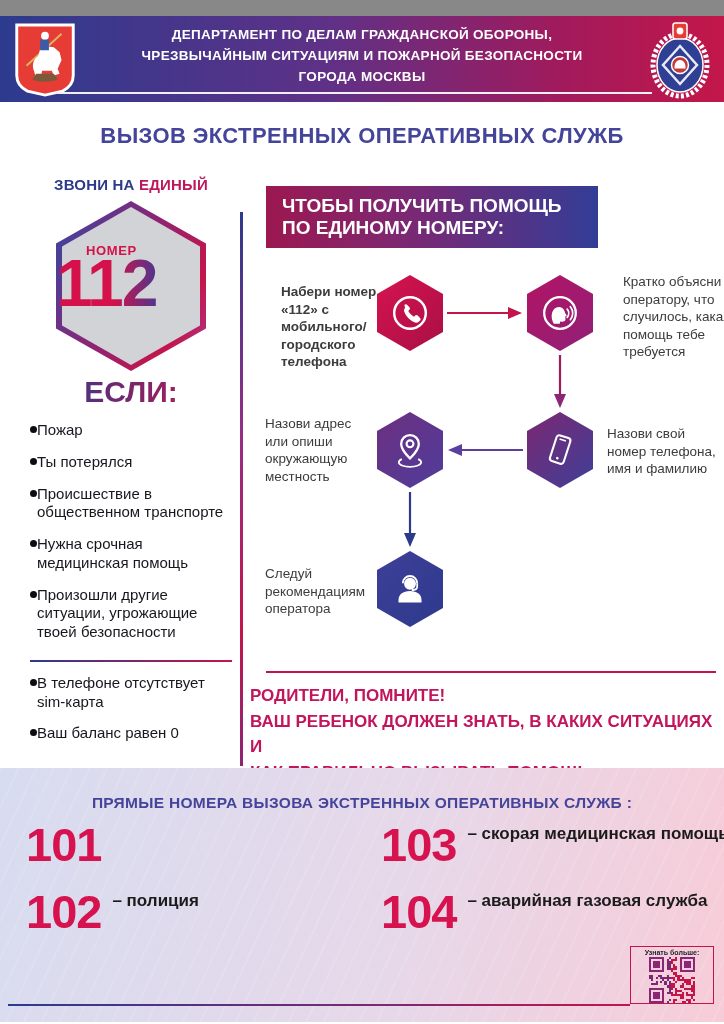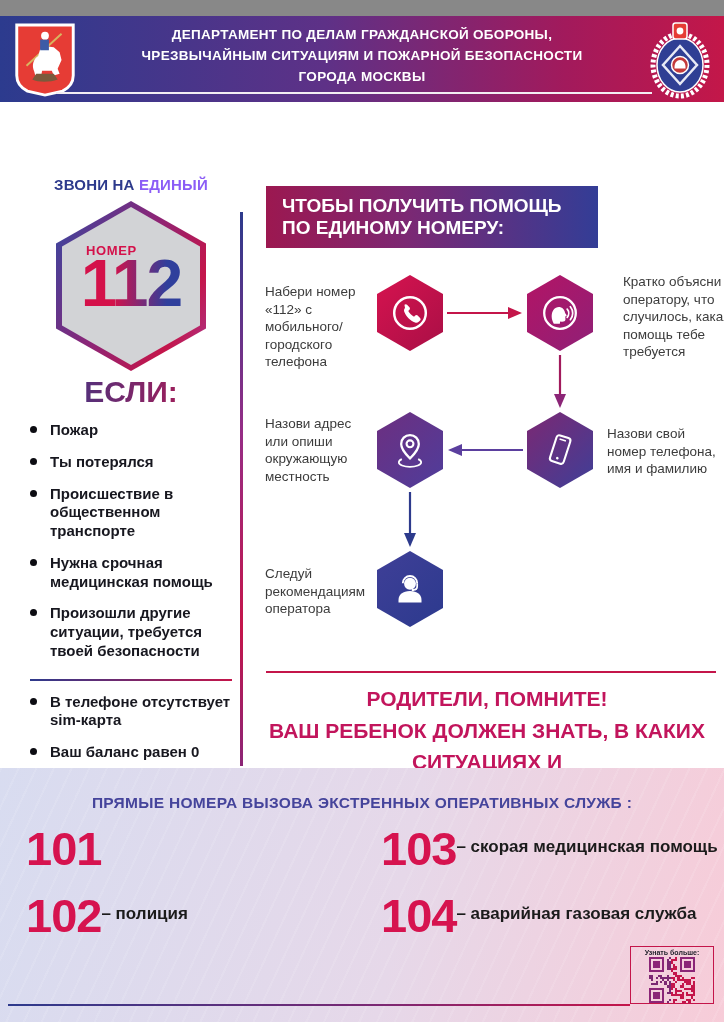--- a/index.html
+++ b/index.html
@@ -14,39 +14,39 @@
     color:#fff;font-weight:bold;font-size:13.5px;line-height:1.55;letter-spacing:.3px;}
   .header-line{position:absolute;left:56px;width:596px;top:76px;height:2px;background:#f3eef3;}
   .emblem-left{position:absolute;left:14px;top:7px;width:62px;height:74px;}
   .emblem-right{position:absolute;right:12px;top:5px;width:64px;height:78px;}
   
   .page-title{position:absolute;left:0;top:107px;width:724px;text-align:center;
     font-size:22px;font-weight:800;color:#45449b;letter-spacing:.4px;}
   
   .left-col{position:absolute;left:30px;top:160px;width:202px;}
   .call-label{text-align:center;font-size:15px;font-weight:800;letter-spacing:.2px;}
-  .call-label .blue{color:#2d3a8c;} .call-label .red{color:#8b5cf6;}
+  .call-label .blue{color:#2d3a8c;} .call-label .red{color:#be185d;}
   .hex112-wrap{position:relative;width:150px;height:170px;margin:8px auto 0;}
   .hex112-outer{position:absolute;inset:0;
     clip-path:polygon(50% 0,100% 25%,100% 75%,50% 100%,0 75%,0 25%);
     background:linear-gradient(118deg,#42439b 8%,#8b2577 45%,#c4154a 78%,#a73a94 100%);}
   .hex112-inner{position:absolute;inset:6px;
     clip-path:polygon(50% 0,100% 25%,100% 75%,50% 100%,0 75%,0 25%);
     background:#d2d3d6;}
   .hex112-word{position:absolute;left:30px;top:42px;color:#d4114a;font-weight:800;
     font-size:13px;letter-spacing:.6px;}
-  .hex112-number{position:absolute;left:0;right:0;top:44px;text-align:center;
+  .hex112-number{position:absolute;left:0;right:0;top:44px;
     font-size:66px;font-weight:800;letter-spacing:-2px;
     background:linear-gradient(90deg,#d4114a 38%,#2f3f9c 74%);
     -webkit-background-clip:text;background-clip:text;color:transparent;}
   .if-title{margin-top:4px;text-align:center;font-size:30px;font-weight:800;
     background:linear-gradient(90deg,#2d3a8c,#c4154a);
     -webkit-background-clip:text;background-clip:text;color:transparent;}
   .bullet-list{margin-top:12px;}
-  .bullet-item{display:flex;gap:13px;margin-bottom:13px;font-size:15px;font-weight:700;
+  .bullet-item{display:flex;margin-bottom:13px;font-size:15px;font-weight:400;
     color:#17171f;line-height:1.25;}
   .dot{flex:none;width:7px;height:7px;border-radius:50%;background:#0c0c12;margin-top:5px;}
   .answer-divider{height:2px;margin:18px 0 12px;background:linear-gradient(90deg,#2d3a8c,#c4154a);}
   .answer-title{font-size:16.5px;font-weight:800;margin-bottom:14px;
     background:linear-gradient(90deg,#2d3a8c,#c4154a);
     -webkit-background-clip:text;background-clip:text;color:transparent;}
   
   .divider-v{position:absolute;left:240px;top:196px;width:3px;height:554px;
     background:linear-gradient(180deg,#2d3a8c,#962d86 40%,#c4154a 75%,#8b2577 100%);}
   
@@ -56,39 +56,39 @@
     display:flex;align-items:center;padding:16px 16px;box-sizing:border-box;}
   .flow{position:absolute;left:255px;top:235px;width:469px;height:420px;}
   .hex{position:absolute;width:66px;height:76px;display:flex;align-items:center;justify-content:center;
     clip-path:polygon(50% 0,100% 25%,100% 75%,50% 100%,0 75%,0 25%);}
   .hex-phone{left:122px;top:24px;background:linear-gradient(135deg,#d6134f,#a90f46);}
   .hex-speak{left:272px;top:24px;background:linear-gradient(135deg,#b31465,#8f2077);}
   .hex-pin{left:122px;top:161px;background:linear-gradient(135deg,#6d2f80,#4f3d9b);}
   .hex-phone2{left:272px;top:161px;background:linear-gradient(135deg,#7c2873,#3f3f97);}
   .hex-operator{left:122px;top:300px;background:linear-gradient(135deg,#3f3f97,#2c3a8e);}
   .step-text{position:absolute;font-size:13.5px;color:#3c3c3c;line-height:1.3;}
-  .t1{left:10px;top:32px;width:112px;}
+  .t1{left:26px;top:32px;width:112px;font-weight:bold;}
   .t2{left:368px;top:22px;width:112px;}
   .t3{left:352px;top:174px;width:118px;}
   .t4{left:10px;top:164px;width:106px;}
   .t5{left:10px;top:314px;width:112px;}
   .arrow{position:absolute;}
   .parents-rule{position:absolute;left:266px;top:655px;width:450px;height:2px;background:#c4154a;}
-  .parents-text{position:absolute;left:250px;top:667px;width:474px;text-align:center;
-    color:#c2155c;font-weight:800;font-size:21px;line-height:1.5;}
+  .parents-text{position:absolute;left:250px;top:667px;width:474px;text-align:left;
+    color:#c2155c;font-weight:800;font-size:17px;line-height:1.5;}
   
   .bottom{position:absolute;left:0;top:752px;width:724px;height:254px;
     background:linear-gradient(100deg,#d8dcf0 0%,#e6d8e9 55%,#f7ccd8 100%);}
   .bottom-texture{position:absolute;inset:0;
     background:repeating-linear-gradient(115deg,rgba(255,255,255,.10) 0 2px,transparent 2px 16px);}
   .bottom-title{position:absolute;left:0;top:26px;width:724px;text-align:center;
     color:#45449b;font-weight:800;font-size:15.5px;letter-spacing:.3px;}
   .numbers{position:absolute;left:26px;top:56px;right:10px;display:grid;
     grid-template-columns:355px 1fr;row-gap:17px;}
-  .number-item{display:flex;align-items:center;height:50px;}
+  .number-item{display:flex;align-items:flex-start;gap:11px;height:50px;}
   .big-number{font-size:47px;font-weight:800;color:#d6134f;line-height:.88;letter-spacing:-1px;}
   .number-label{font-size:17px;font-weight:700;color:#1b1b1b;padding-bottom:4px;white-space:nowrap;}
   .qr-frame{position:absolute;right:10px;top:178px;width:84px;height:58px;
     border:1.5px solid #c4154a;box-sizing:border-box;}
   .qr-label{font-size:7px;font-weight:700;color:#22222c;text-align:center;margin-top:2px;}
   .qr-code{width:46px;height:46px;margin:1px auto 0;}
   .bottom-line{position:absolute;left:8px;top:236px;width:622px;height:2px;
     background:linear-gradient(90deg,#2d3a8c,#7c2873 60%,#c4154a);}
 </style>
 </head>
@@ -115,20 +115,21 @@
       <ellipse cx="32" cy="44" rx="27" ry="31" fill="none" stroke="#ffffff" stroke-width="5" stroke-dasharray="3 2.2"></ellipse>
       <ellipse cx="32" cy="44" rx="23" ry="27" fill="#2f3f94" stroke="#ffffff" stroke-width="1.5"></ellipse>
       <rect x="25" y="2" width="14" height="16" rx="2.5" fill="#e63c35" stroke="#ffffff" stroke-width="1.5"></rect>
       <circle cx="32" cy="10" r="3.4" fill="#ffffff"></circle>
       <polygon points="32,25 49,44 32,63 15,44" fill="none" stroke="#e8eaf5" stroke-width="2.5"></polygon>
       <circle cx="32" cy="44" r="8.5" fill="#c43a3a" stroke="#ffffff" stroke-width="1.5"></circle>
       <path d="M26.5 46c0-4 2.3-7 5.5-7s5.5 3 5.5 7v1.6h-11z" fill="#ffffff"></path>
     </svg>
   </div>
 
+  <div class="page-title">ВЫЗОВ ЭКСТРЕННЫХ ОПЕРАТИВНЫХ СЛУЖБ</div>
 
   <div class="left-col">
     <div class="call-label">
       <span class="blue">ЗВОНИ НА</span>
       <span class="red">ЕДИНЫЙ</span>
     </div>
     <div class="hex112-wrap">
       <div class="hex112-outer"></div>
       <div class="hex112-inner"></div>
       <div class="hex112-word">НОМЕР</div>
@@ -147,21 +148,21 @@
       <div class="bullet-item">
         <span class="dot"></span>
         <span>Происшествие в общественном транспорте</span>
       </div>
       <div class="bullet-item">
         <span class="dot"></span>
         <span>Нужна срочная медицинская помощь</span>
       </div>
       <div class="bullet-item">
         <span class="dot"></span>
-        <span>Произошли другие ситуации, требуется твоей безопасности</span>
+        <span>Произошли другие ситуации, угрожающие твоей безопасности</span>
       </div>
     </div>
     <div class="answer-divider"></div>
     <div class="bullet-list">
       <div class="bullet-item">
         <span class="dot"></span>
         <span>В телефоне отсутствует sim-карта</span>
       </div>
       <div class="bullet-item">
         <span class="dot"></span>

